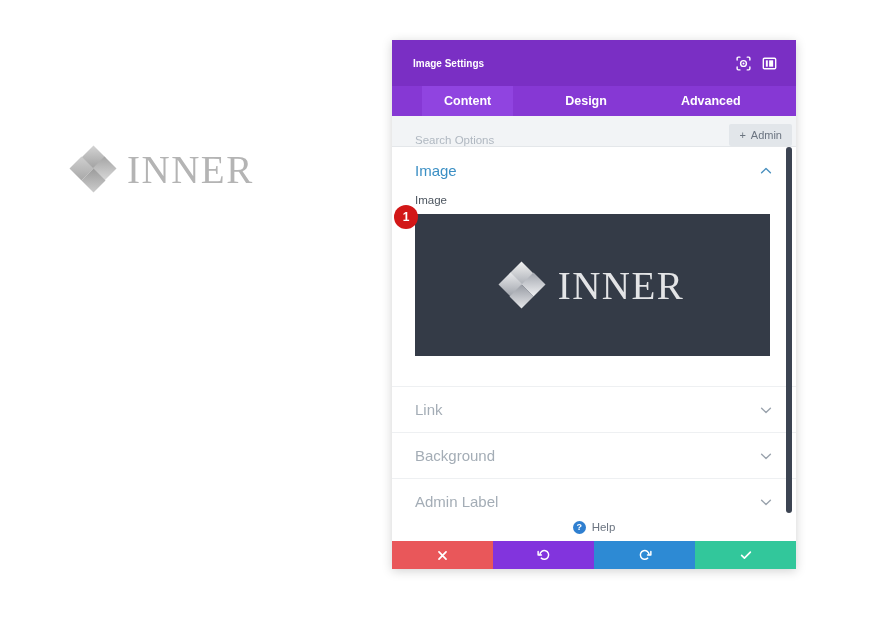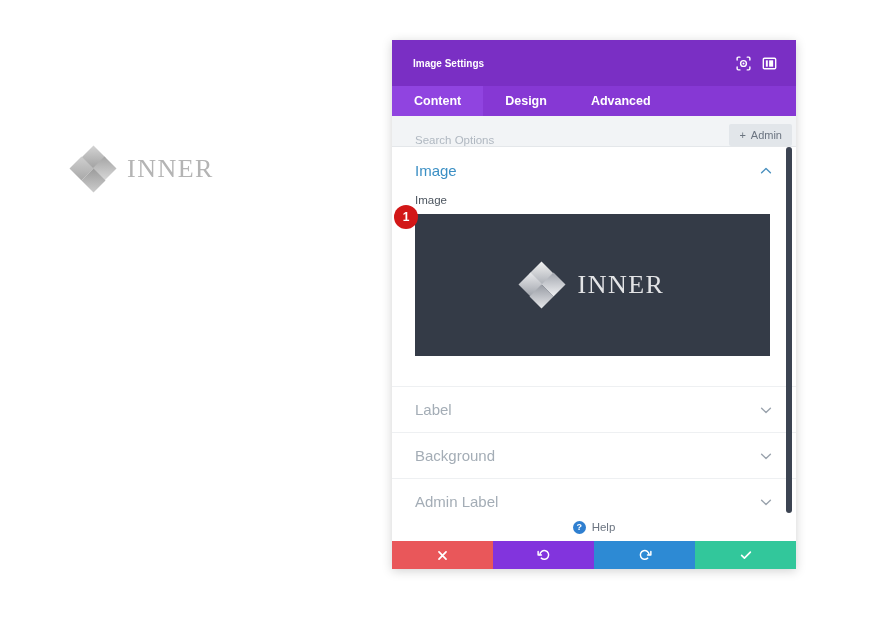--- a/index.html
+++ b/index.html
@@ -46,21 +46,21 @@
   .logo-grey .dia.d-right  { background: linear-gradient(315deg,#d8d8d8,#a5a5a5); }
   .logo-grey .dia.d-bottom { background: linear-gradient(315deg,#cccccc,#9b9b9b); }
 
   .logo-light .dia.d-top    { background: linear-gradient(135deg,#f2f2f2,#a9adb4); }
   .logo-light .dia.d-left   { background: linear-gradient(135deg,#e9eaec,#9fa3ab); }
   .logo-light .dia.d-right  { background: linear-gradient(315deg,#f0f1f3,#a3a7af); }
   .logo-light .dia.d-bottom { background: linear-gradient(315deg,#e6e7ea,#979ba3); }
 
   .logo-word {
     font-family: "Liberation Serif", serif;
-    font-size: 26px;
+    font-size: 39px;
     letter-spacing: 1.5px;
     line-height: 1;
   }
   .logo-grey .logo-word { color: #b4b4b4; }
   .logo-light .logo-word { color: #e3e4e6; }
 
   
   .modal {
     position: absolute;
     left: 392px;
@@ -107,20 +107,21 @@
   }
   .tab {
     display: flex;
     align-items: center;
     justify-content: center;
     color: #ffffff;
     font-size: 12.5px;
     font-weight: bold;
     padding: 0 22px;
     cursor: pointer;
+    margin-left: 30px;
   }
   .tab.active { background: #9044e0; }
 
   .search-bar {
     height: 30px;
     background: #f2f4f6;
     border-bottom: 1px solid #e4e7ea;
     display: flex;
     align-items: flex-end;
     padding-left: 23px;
@@ -349,21 +350,21 @@
               <span class="dia d-right"></span>
               <span class="dia d-bottom"></span>
             </div>
             <div class="logo-word">INNER</div>
           </div>
         </div>
       </div>
     </div>
 
     <div class="section-row">
-      <div class="s-title">Label</div>
+      <div class="s-title">Link</div>
       <span class="chev">
         <svg width="14" height="14" viewBox="0 0 14 14" aria-hidden="true">
           <path d="M2.6 5.2L7 9.4l4.4-4.2" fill="none" stroke="#9aa3ad" stroke-width="1.4" stroke-linecap="round" stroke-linejoin="round"></path>
         </svg>
       </span>
     </div>
 
     <div class="section-row">
       <div class="s-title">Background</div>
       <span class="chev">

